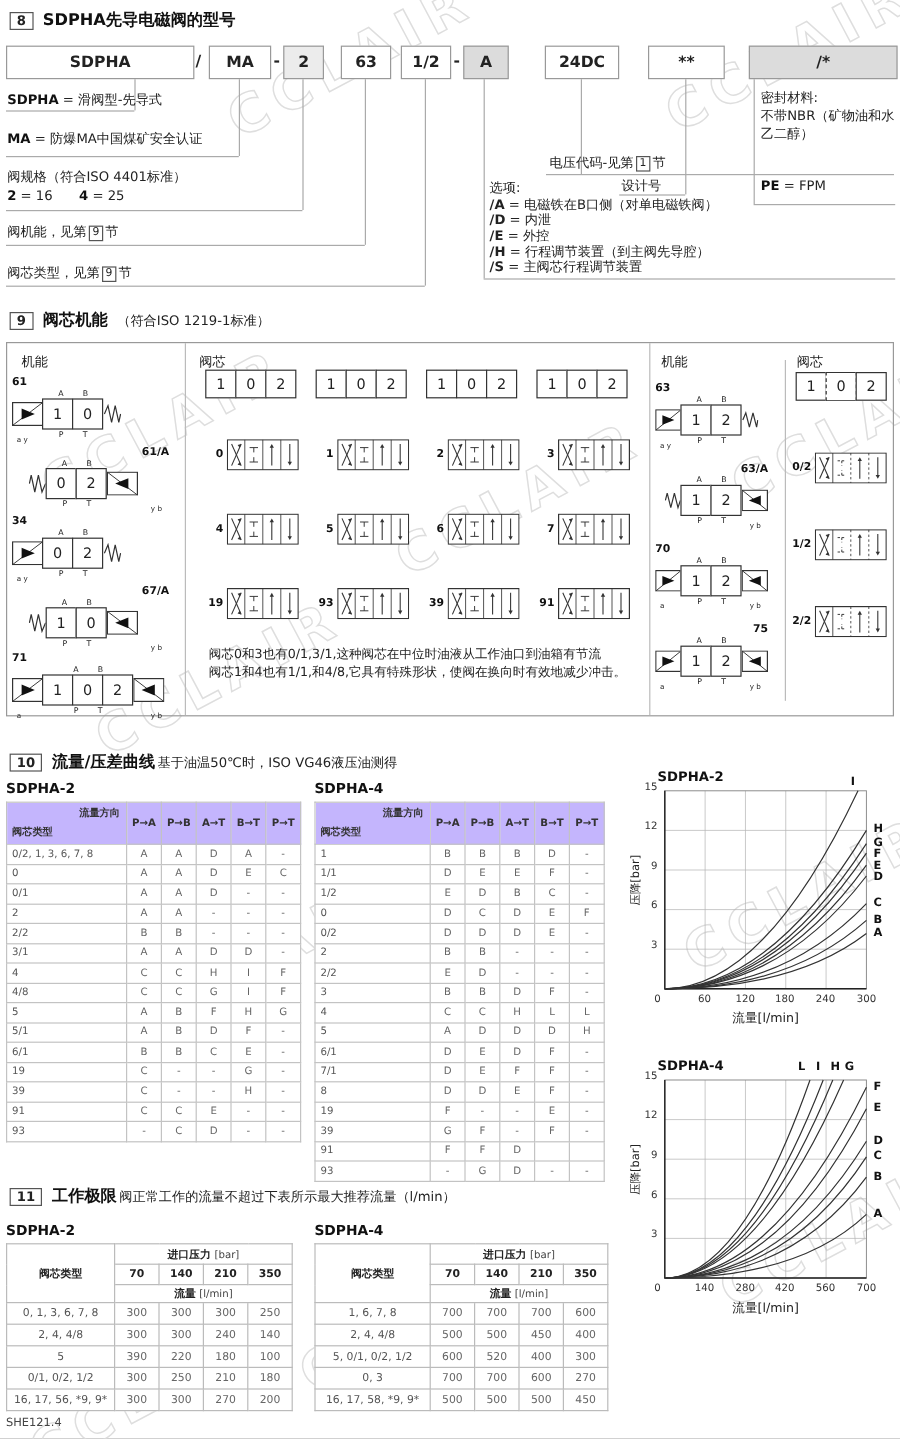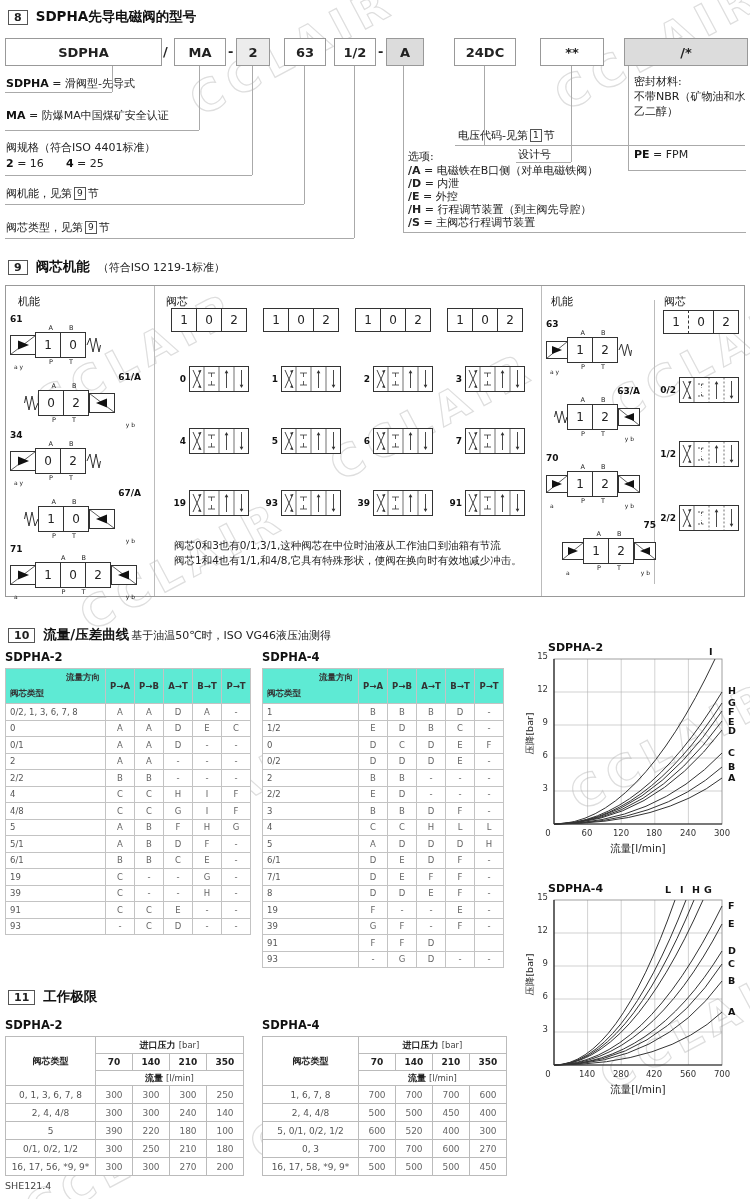--- a/index.html
+++ b/index.html
@@ -50,21 +50,21 @@
              justify-content:center;font-size:12px;background:#fff;}
   .hbox.dash span:nth-child(2){border-left-style:dashed;border-right-style:dashed;}
   .sprow{position:absolute;display:flex;flex-wrap:wrap;}
   .spitem{width:92px;height:62px;display:flex;align-items:center;}
   .spnum{width:22px;text-align:right;margin-right:3px;font-size:9px;font-weight:bold;color:#111;}
   .spcol .spitem{height:64px;}
   .note{position:absolute;font-size:10.5px;line-height:15px;color:#222;width:365px;}
   
   table{border-collapse:collapse;position:absolute;background:#fff;}
   .ftable td,.ftable th{border:1px solid #c3c3c3;font-size:8.5px;color:#666;text-align:center;height:15.5px;padding:0 1px;}
-  .ftable th{color:#333;font-weight:bold;background:#5eead4;}
+  .ftable th{color:#333;font-weight:bold;background:#c4b5fd;}
   .ftable td.rl{text-align:left;padding-left:4px;color:#555;}
   .diag{position:relative;background:linear-gradient(to bottom right,#fff 49.5%,#bbb 49.5%,#bbb 50.5%,#fff 50.5%);}
   .dt{position:absolute;top:3px;right:5px;font-weight:bold;color:#333;font-size:8.5px;}
   .db{position:absolute;bottom:3px;left:4px;font-weight:bold;color:#333;font-size:8.5px;}
   .cap{position:absolute;font-weight:bold;font-size:11.5px;color:#111;}
   
   .ltable td{border:1px solid #bbb;font-size:9px;text-align:center;color:#666;padding:0 3px;height:17px;}
   .ltable .hd{color:#222;font-weight:bold;height:16px;}
   .ltable .unit{font-weight:normal;font-size:8.5px;color:#444;}
   .ltable .lab{color:#222;font-weight:bold;}
@@ -625,21 +625,21 @@
         <svg class="sg" width="22" height="18">
             <rect x="0.5" y="0.5" width="21" height="17" fill="#fff" stroke="#333"></rect>
             <line x1="0.5" y1="0.5" x2="21.5" y2="17.5" stroke="#333" stroke-width="0.8"></line>
             <path d="M16,5 L6,9 L16,13 Z" fill="#111"></path>
           </svg>
       </div>
       <span class="vsd l">a</span>
       <span class="vsd r">y  b</span>
     </div>
 
-    <div class="vsym" style="left:556px;top:234px;width:108px">
+    <div class="vsym" style="left:540px;top:234px;width:108px">
       <span class="vid r">75</span>
       <div class="vrow">
         <svg class="sg" width="22" height="18">
             <rect x="0.5" y="0.5" width="21" height="17" fill="#fff" stroke="#333"></rect>
             <line x1="0.5" y1="17.5" x2="21.5" y2="0.5" stroke="#333" stroke-width="0.8"></line>
             <path d="M6,5 L16,9 L6,13 Z" fill="#111"></path>
           </svg>
         <div class="vcw">
             <span class="vp vt">A B</span>
           <div class="vcells">
@@ -796,20 +796,28 @@
 
         <tr>
           <td class="rl">2/2</td>
           <td>B</td>
           <td>B</td>
           <td>-</td>
           <td>-</td>
           <td>-</td>
         </tr>
 
+        <tr>
+          <td class="rl">3/1</td>
+          <td>A</td>
+          <td>A</td>
+          <td>D</td>
+          <td>D</td>
+          <td>-</td>
+        </tr>
 
         <tr>
           <td class="rl">4</td>
           <td>C</td>
           <td>C</td>
           <td>H</td>
           <td>I</td>
           <td>F</td>
         </tr>
 
@@ -914,20 +922,28 @@
 
         <tr>
           <td class="rl">1</td>
           <td>B</td>
           <td>B</td>
           <td>B</td>
           <td>D</td>
           <td>-</td>
         </tr>
 
+        <tr>
+          <td class="rl">1/1</td>
+          <td>D</td>
+          <td>E</td>
+          <td>E</td>
+          <td>F</td>
+          <td>-</td>
+        </tr>
 
         <tr>
           <td class="rl">1/2</td>
           <td>E</td>
           <td>D</td>
           <td>B</td>
           <td>C</td>
           <td>-</td>
         </tr>
 
@@ -1166,20 +1182,21 @@
     <span class="clab" style="left:204px;top:63px">D</span>
     <span class="clab" style="left:204px;top:76px">C</span>
     <span class="clab" style="left:204px;top:93px">B</span>
     <span class="clab" style="left:204px;top:124px">A</span>
     <div class="xlab">流量[l/min]</div>
   </div>
 
   <div class="shead" style="left:8px;top:988px">
     <span class="snum">11</span>
     <span class="stitle">工作极限</span>
+    <span class="ssub" style="margin-left:-6px">阀正常工作的流量不超过下表所示最大推荐流量（l/min）</span>
   </div>
 
   <div class="cap" style="left:5px;top:1018px">SDPHA-2</div>
   <table class="ltable" style="left:5px;top:1036px">
     <colgroup>
         <col style="width:90px">
         <col style="width:37px">
         <col style="width:37px">
         <col style="width:37px">
         <col style="width:37px">

